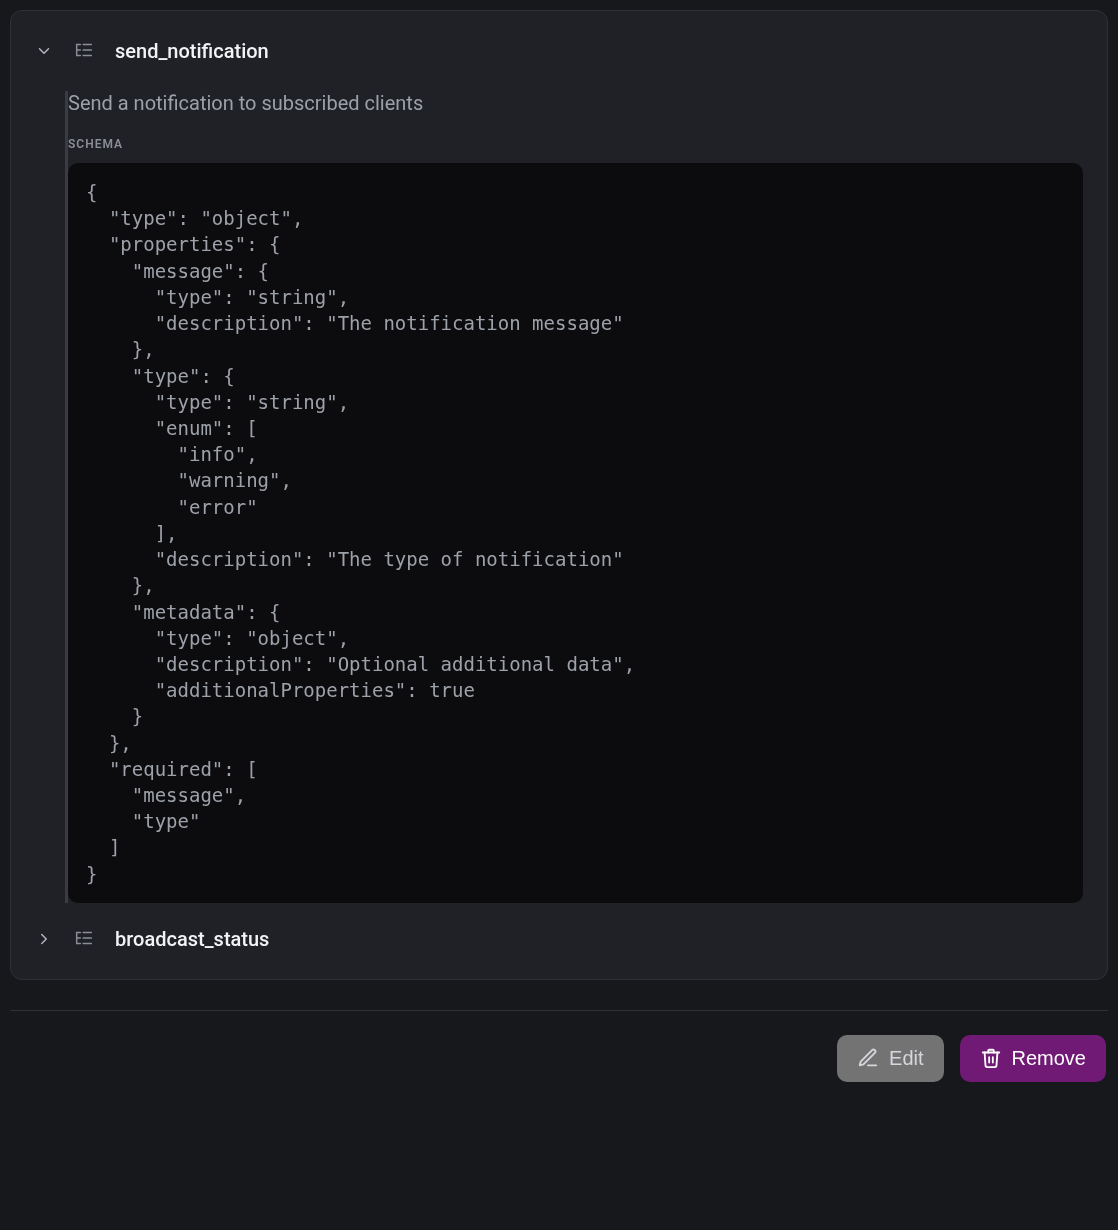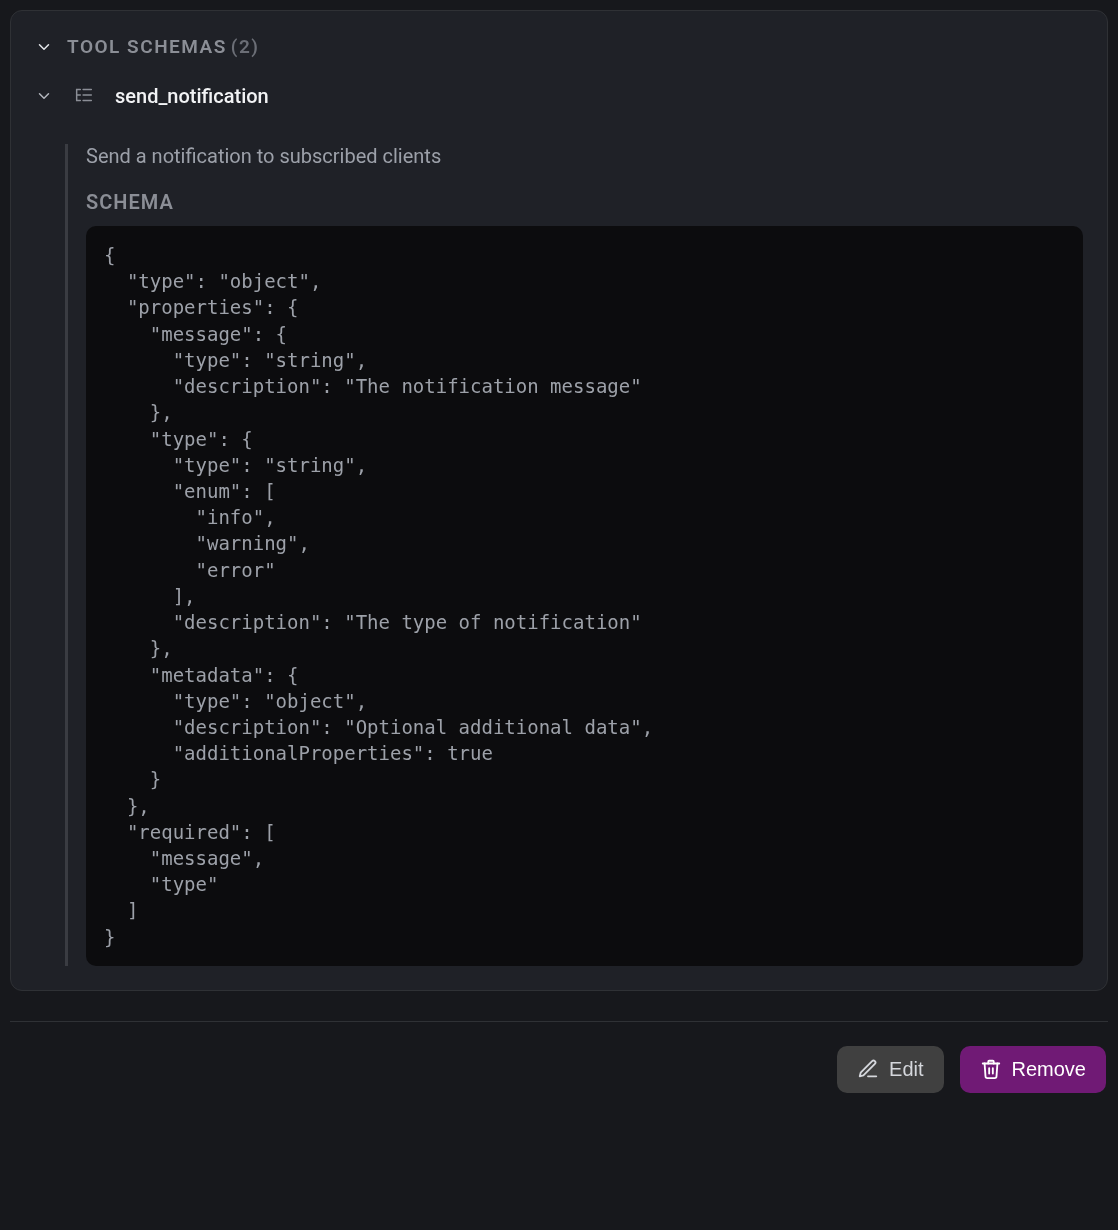--- a/index.html
+++ b/index.html
@@ -61,32 +61,31 @@
     fill: none;
     stroke-linecap: round;
     stroke-linejoin: round;
   }
   .tool-name {
     font-size: 20px;
     font-weight: 500;
     color: #f2f3f5;
   }
   .tool-body {
-    margin-top: 32px;
+    margin-top: 24px;
     margin-left: 30px;
-    padding-left: 18px;
     border-left: 3px solid #3a3c42;
   }
   .tool-desc {
     font-size: 20px;
     color: #9ca0a9;
     margin-bottom: 22px;
   }
   .schema-label {
-    font-size: 20px;
+    font-size: 12px;
     font-weight: 600;
     letter-spacing: 1px;
     color: #8b8e96;
     margin-bottom: 12px;
   }
   .code-block {
     background: #0c0c0e;
     border-radius: 10px;
     padding: 16px 18px;
     font-family: ui-monospace, "SF Mono", Menlo, Monaco, Consolas, monospace;
@@ -115,21 +114,21 @@
     align-items: center;
     gap: 10px;
     font-size: 20px;
     font-weight: 500;
     padding: 12px 20px;
     border-radius: 10px;
     border: none;
     cursor: pointer;
   }
   .btn-secondary {
-    background: #404040;
+    background: #737373;
     color: #d5d7dc;
     margin-left: 35px;
   }
   .btn-danger {
     background: #701a75;
     color: #ffffff;
   }
   .btn-icon {
     width: 22px;
     height: 22px;
@@ -138,29 +137,20 @@
     fill: none;
     stroke-linecap: round;
     stroke-linejoin: round;
   }
 </style>
 </head>
 <body>
 
 <div class="panel">
 
-  <div class="section-header">
-    <svg class="chevron" viewBox="0 0 24 24">
-      <polyline points="6 9 12 15 18 9"></polyline>
-    </svg>
-    <div>
-      <span class="section-title">TOOL SCHEMAS</span>
-      <span class="section-title section-count">(2)</span>
-    </div>
-  </div>
 
   <div>
     <div class="tool-row">
       <svg class="chevron" viewBox="0 0 24 24">
         <polyline points="6 9 12 15 18 9"></polyline>
       </svg>
       <svg class="tree-icon" viewBox="0 0 24 24">
         <path d="M4 5h4"></path>
         <path d="M4 5v12"></path>
         <path d="M4 11h4"></path>
@@ -198,20 +188,37 @@
     }
   },
   "required": [
     "message",
     "type"
   ]
 }</pre>
     </div>
   </div>
 
+  <div class="tool-collapsed">
+    <div class="tool-row">
+      <svg class="chevron" viewBox="0 0 24 24">
+        <polyline points="9 6 15 12 9 18"></polyline>
+      </svg>
+      <svg class="tree-icon" viewBox="0 0 24 24">
+        <path d="M4 5h4"></path>
+        <path d="M4 5v12"></path>
+        <path d="M4 11h4"></path>
+        <path d="M4 17h4"></path>
+        <path d="M11 5h9"></path>
+        <path d="M11 11h9"></path>
+        <path d="M11 17h9"></path>
+      </svg>
+      <span class="tool-name">broadcast_status</span>
+    </div>
+  </div>
 
 </div>
 
 <div class="footer-divider"></div>
 
 <div class="footer-actions">
   <button class="btn btn-secondary">
     <svg class="btn-icon" viewBox="0 0 24 24">
       <path d="M12 20h9"></path>
       <path d="M16.5 3.5a2.12 2.12 0 0 1 3 3L7 19l-4 1 1-4Z"></path>

